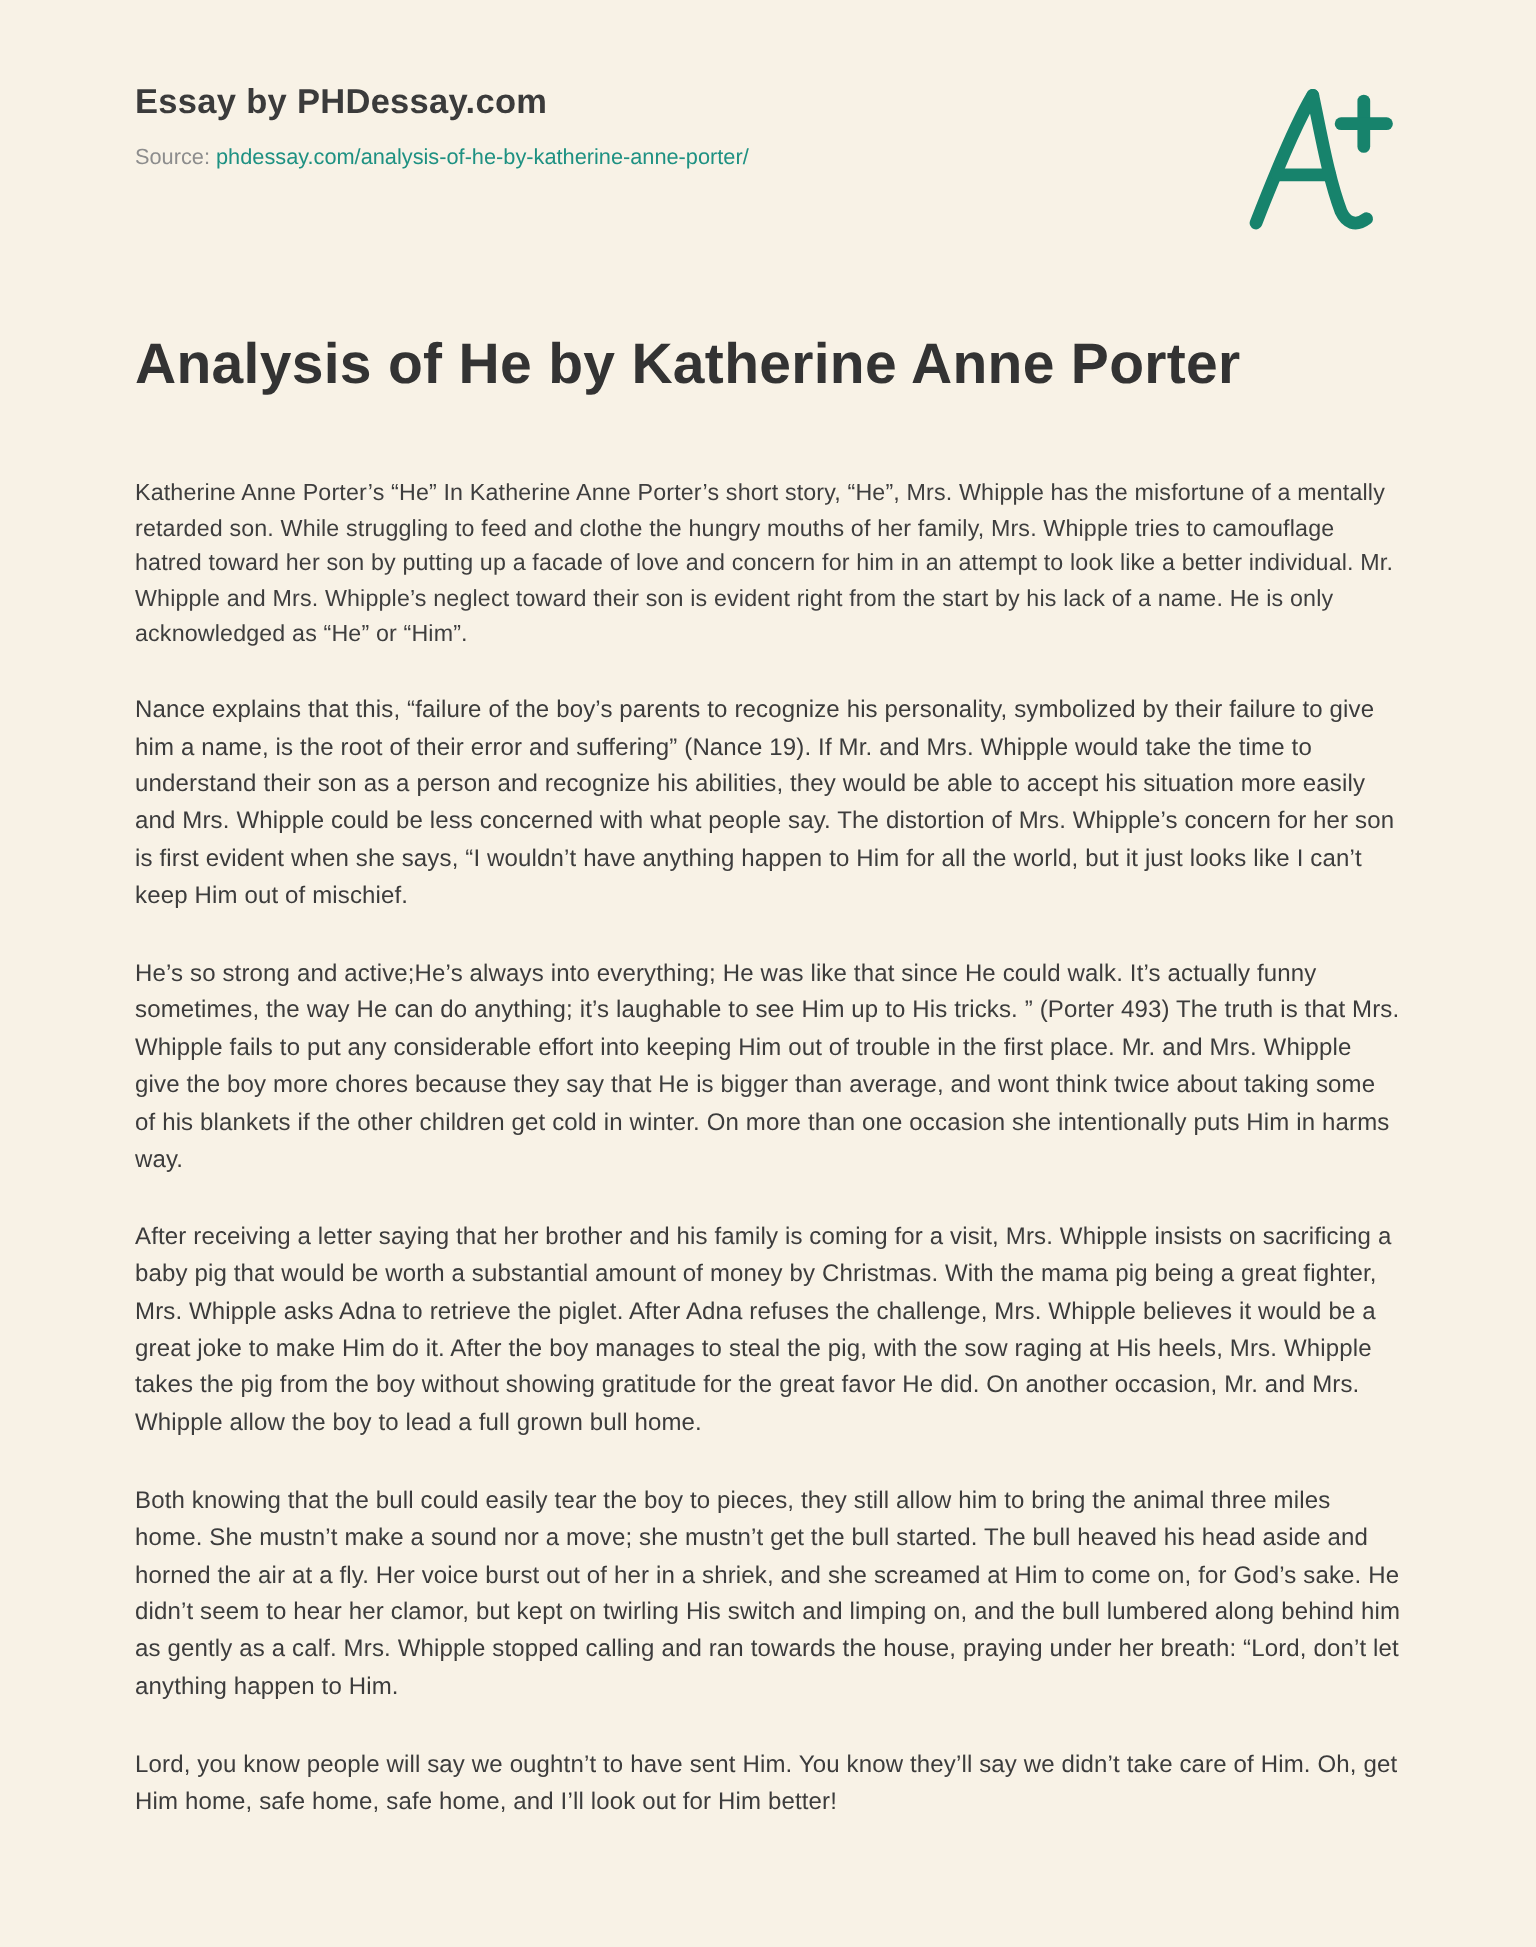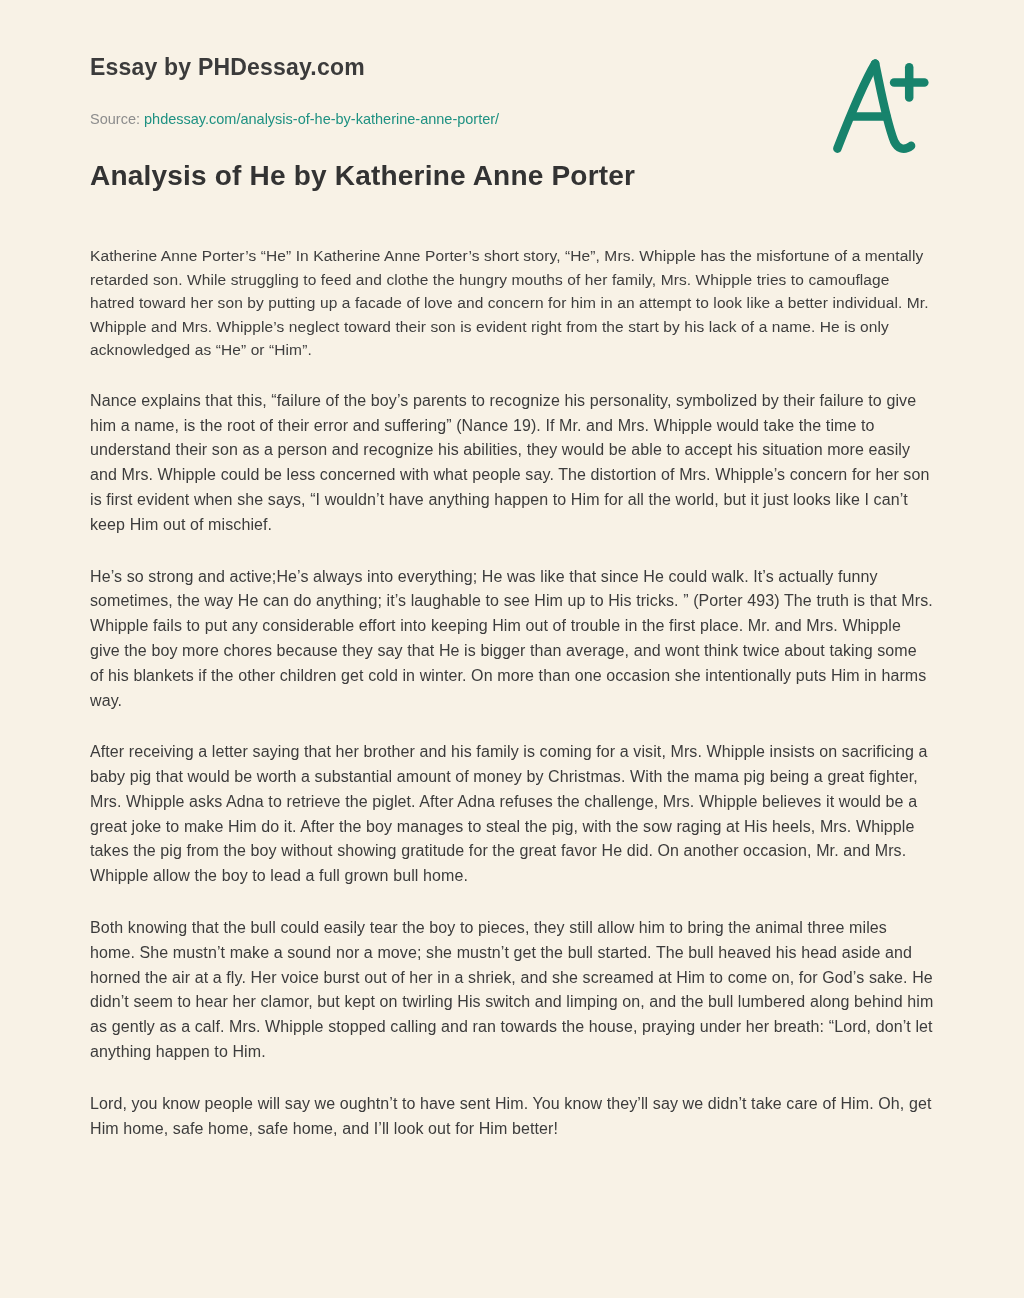--- a/index.html
+++ b/index.html
@@ -22,38 +22,39 @@
     align-items: flex-start;
   }
   .header-left { padding-top: 2px; }
   .site-title {
     font-size: 23px;
     font-weight: 700;
     color: #3b3b3b;
     letter-spacing: 0.2px;
   }
   .source-line {
-    margin-top: 30px;
+    margin-top: 16px;
     font-size: 14.5px;
     color: #8d8d8d;
     text-align: right;
   }
   .source-link {
     color: #1e9182;
     text-decoration: none;
     cursor: pointer;
   }
   .logo {
     width: 104px;
     height: 104px;
     margin-top: 4px;
     margin-right: 4px;
   }
   .article-title {
-    font-size: 28px;
+    margin-top: 62px;
+    font-size: 38px;
     font-weight: 700;
     color: #333333;
     letter-spacing: 0.2px;
   }
   .intro-paragraph {
     margin-top: 52px;
     font-size: 15.5px;
     line-height: 1.52;
     color: #3e3e3e;
     letter-spacing: 0.1px;

